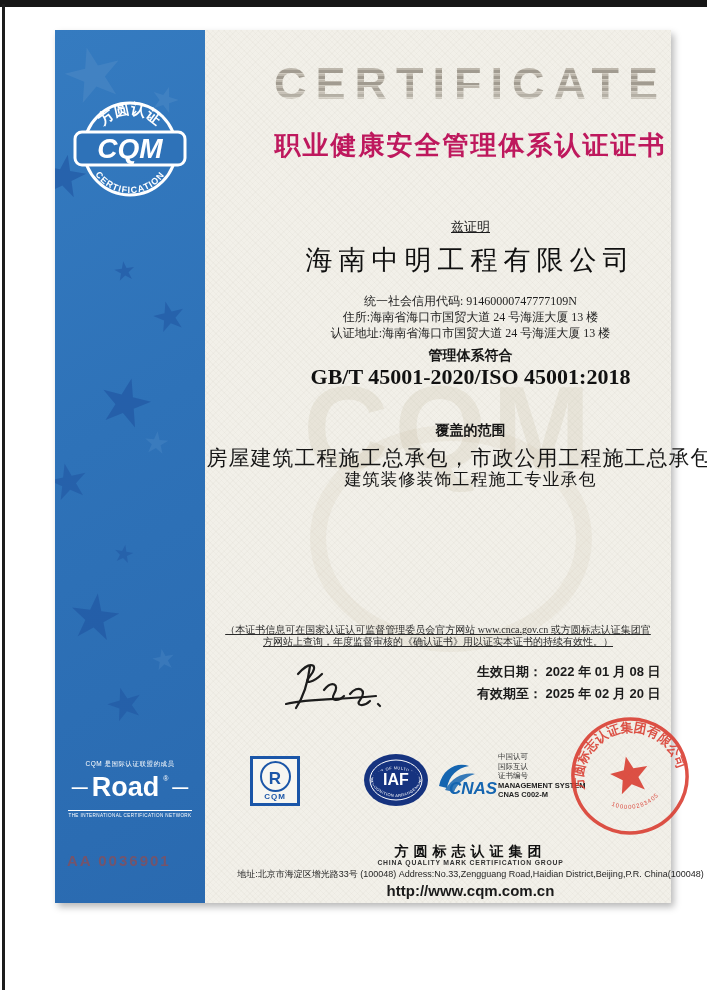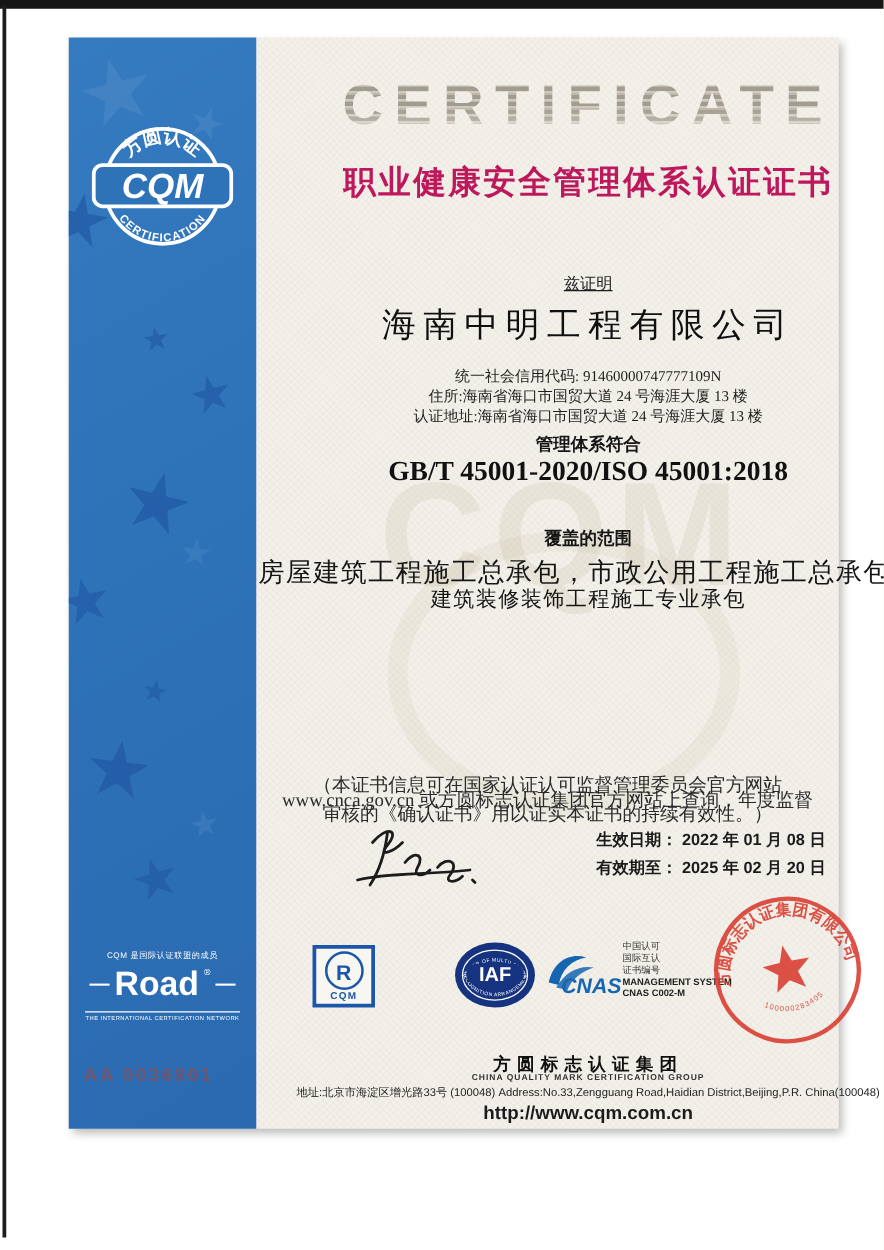--- a/index.html
+++ b/index.html
@@ -50,22 +50,22 @@
   .certify{top:188px;font-size:13px;font-family:"Liberation Serif",serif;text-decoration:underline;}
   .company{top:212px;font-size:27px;letter-spacing:6px;font-family:"Liberation Serif",serif;color:#101010;}
   .credit{top:263px;font-size:12px;font-family:"Liberation Serif",serif;color:#1e1e1e;}
   .addr{top:279px;font-size:12px;font-family:"Liberation Serif",serif;color:#1e1e1e;}
   .audit-addr{top:295px;font-size:12px;font-family:"Liberation Serif",serif;color:#1e1e1e;}
   .conform{top:317px;font-size:14px;font-weight:bold;color:#161616;}
   .standard{top:334px;font-size:22px;font-weight:bold;font-family:"Liberation Serif",serif;color:#111;}
   .scope-label{top:392px;font-size:14px;font-weight:bold;color:#161616;}
   .scope1{top:414px;font-size:21px;letter-spacing:1px;font-family:"Liberation Serif",serif;color:#151515;}
   .scope2{top:438px;font-size:17px;letter-spacing:1px;font-family:"Liberation Serif",serif;color:#151515;}
-  .fineprint{top:594px;left:18px;width:430px;font-size:15px;line-height:11.5px;
-      font-family:"Liberation Serif",serif;color:#2a2a2a;}
+  .fineprint{top:594px;left:18px;width:430px;font-size:10px;line-height:11.5px;
+      font-family:"Liberation Serif",serif;color:#2a2a2a;text-decoration:underline;}
   .dates{position:absolute;left:272px;top:631px;text-align:left;font-size:13px;font-weight:bold;
       color:#1b1b1b;line-height:22px;white-space:nowrap;}
   .signature{position:absolute;left:75px;top:622px;width:120px;height:70px;}
   
   .cqm-r-mark{position:absolute;left:45px;top:726px;width:50px;height:50px;border:3px solid #1b56a8;
       background:#f7f6f1;box-sizing:border-box;text-align:center;}
   .cqm-r-mark .circ{width:31px;height:31px;border:2px solid #1b56a8;border-radius:50%;
       margin:2px auto 0;line-height:31px;font-size:17px;font-weight:bold;color:#1b56a8;box-sizing:border-box;}
   .cqm-r-mark .sub{font-size:8px;font-weight:bold;color:#1b56a8;letter-spacing:1px;margin-top:0px;}
   .iaf-mark{position:absolute;left:158px;top:723px;width:66px;height:55px;}

